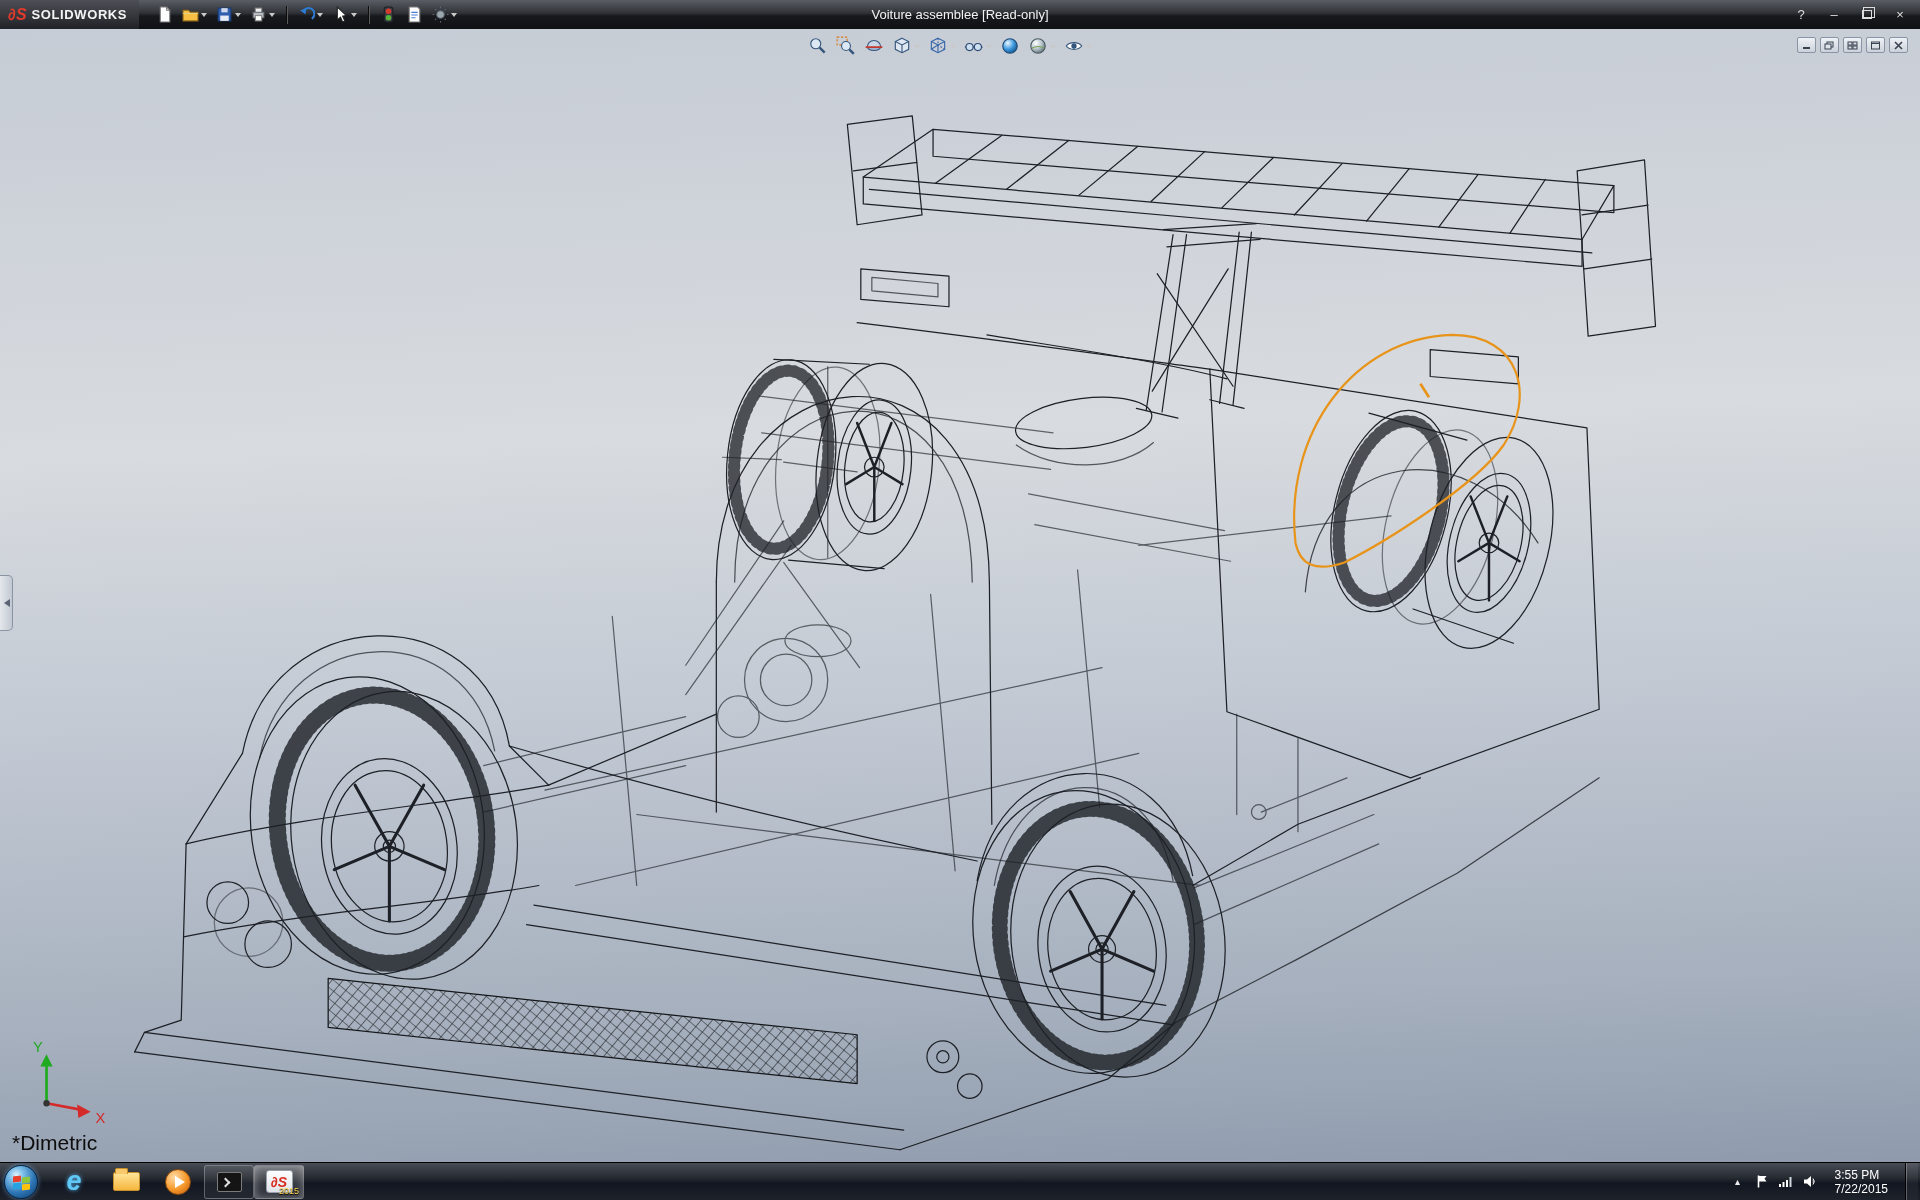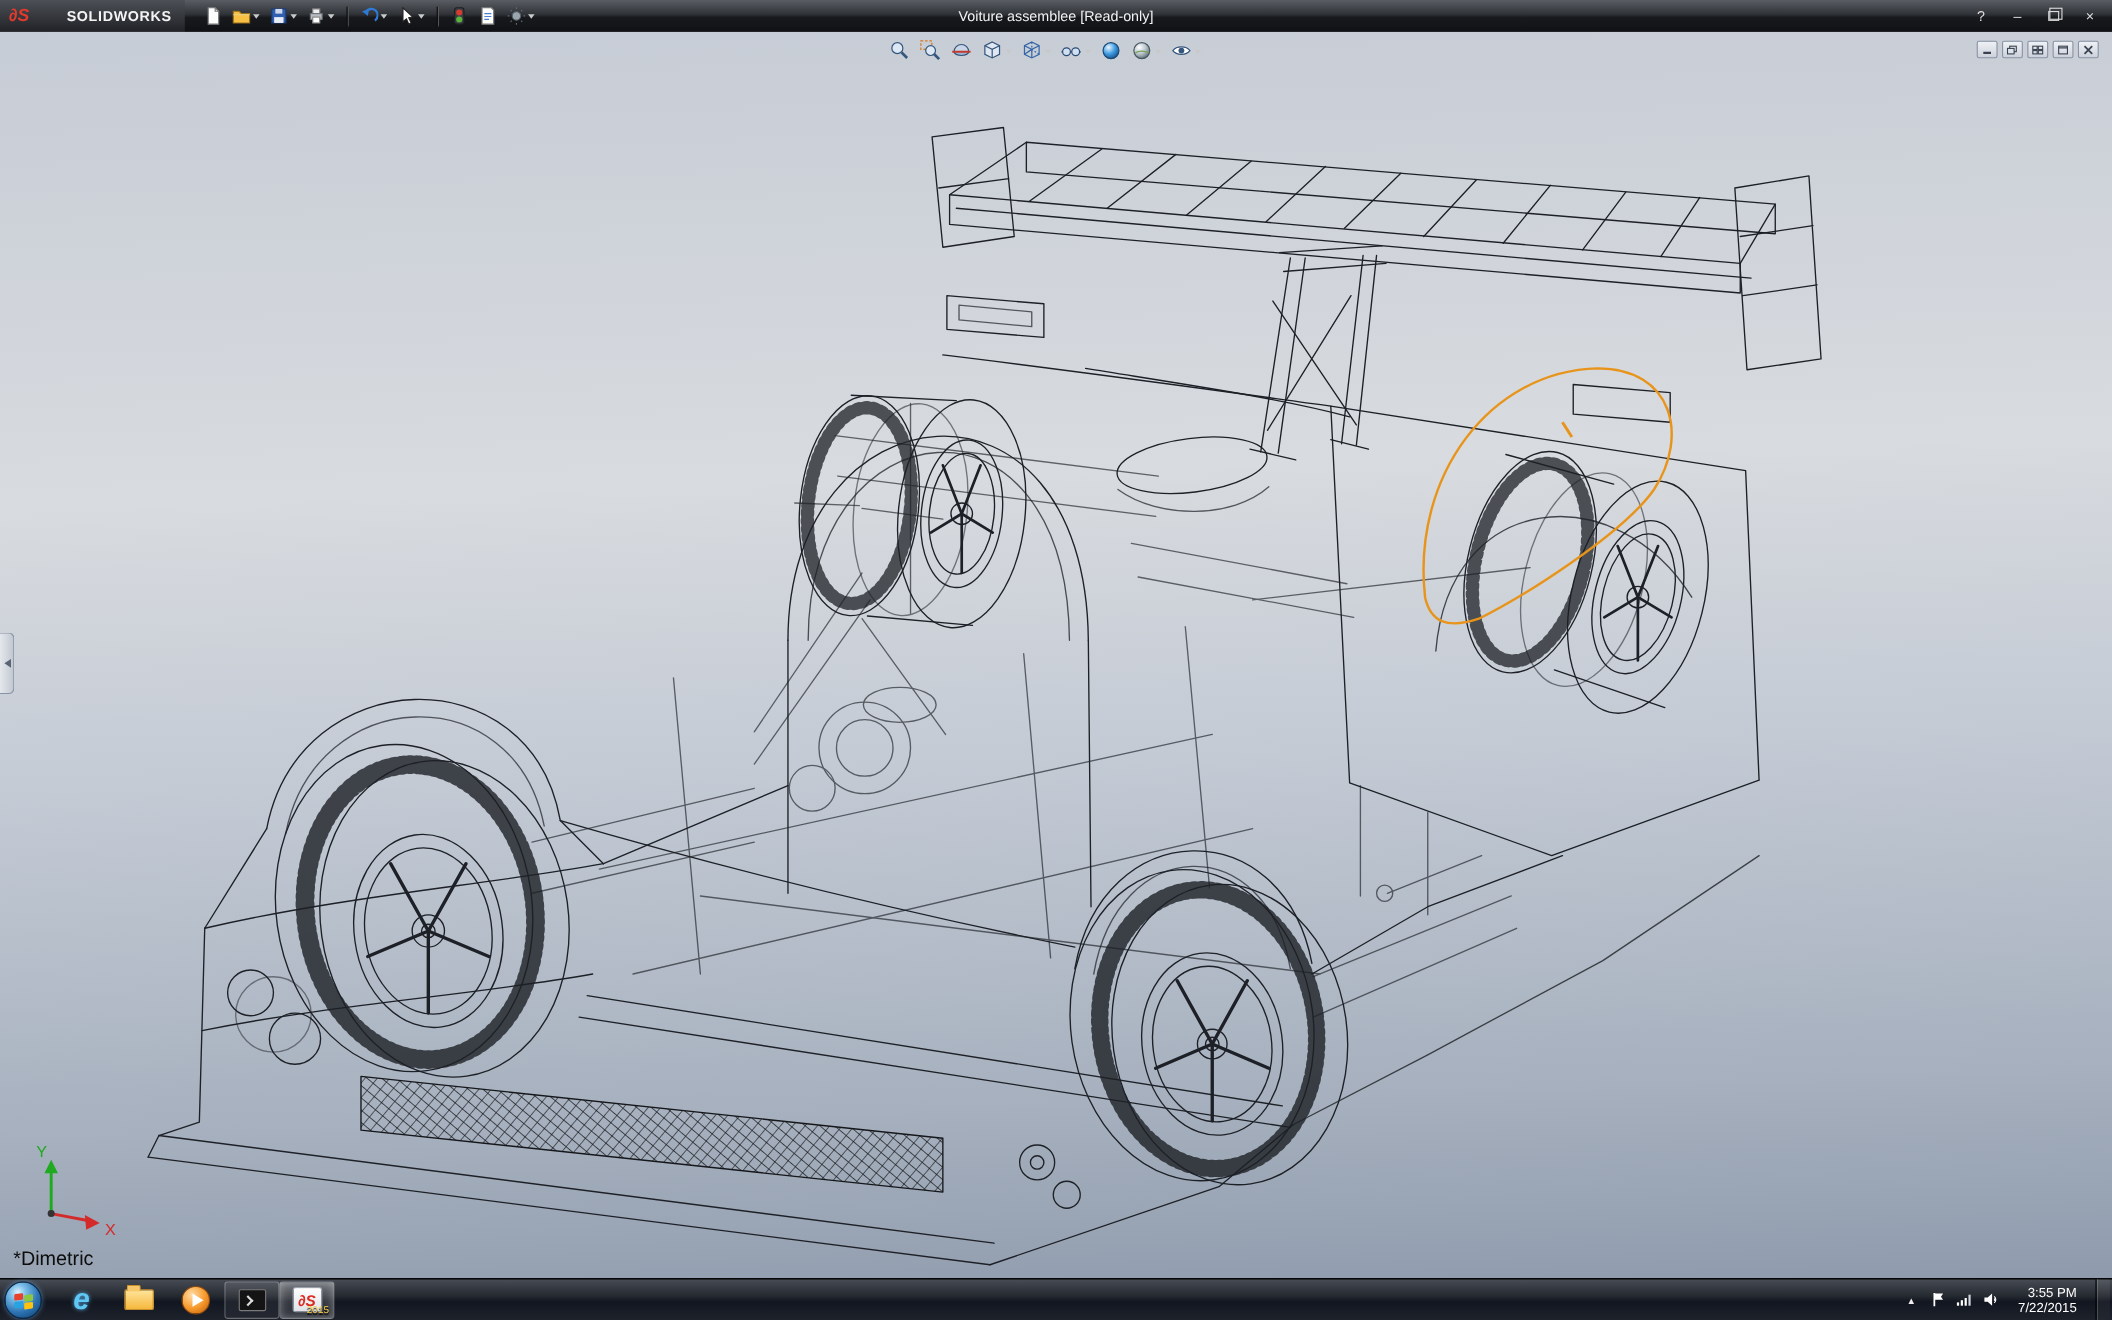--- a/index.html
+++ b/index.html
@@ -13,21 +13,21 @@
 
   
   .titlebar {
     position:absolute; top:0; left:0; right:0; height:29px;
     background:linear-gradient(#5a5d63 0%, #2f3237 45%, #17191d 55%, #101114 100%);
     display:flex; align-items:center; color:#e8e8e8;
   }
   .logo { display:flex; align-items:center; gap:5px; padding:0 12px 0 8px; height:100%;
           background:linear-gradient(#4c4f55,#202227); }
   .logo-glyph { color:#e23a2d; font-weight:bold; font-style:italic; font-size:16px; }
-  .logo-text { font-weight:bold; font-size:13px; letter-spacing:.6px; color:#f4f4f4;margin-left:29px; }
+  .logo-text { font-weight:bold; font-size:13px; letter-spacing:.6px; color:#f4f4f4; }
   .tb-icons { display:flex; align-items:center; gap:3px; padding-left:14px; }
   .tb-btn { display:flex; align-items:center; gap:2px; padding:3px 3px; border-radius:2px; }
   .caret { width:0; height:0; border:3px solid transparent; border-top:4px solid #c9c9c9; margin-top:4px; }
   .tb-sep { width:1px; height:18px; background:#0c0c0c; box-shadow:1px 0 0 #5c5c5c; margin:0 5px; }
   .title { position:absolute; left:50%; transform:translateX(-50%); font-size:13px; color:#f2f2f2; white-space:nowrap;text-align:right; }
   .win-controls { margin-left:auto; display:flex; align-items:center; gap:3px; padding-right:5px; }
   .wc-btn { min-width:30px; height:20px; display:flex; align-items:center; justify-content:center;
             color:#ddd; font-size:13px; border-radius:2px; }
   .rg { width:10px; height:9px; border:1px solid #ddd; position:relative; }
   .rg::after { content:""; position:absolute; right:-4px; top:-4px; width:10px; height:9px; border:1px solid #ddd; }
@@ -47,21 +47,21 @@
   .doc-btn { width:19px; height:16px; background:linear-gradient(#eff2f6,#ccd2db);
              border:1px solid #8b94a5; border-radius:2px;
              display:flex; align-items:center; justify-content:center; }
 
   .panel-tab { position:absolute; left:0; top:546px; width:13px; height:56px;
                background:linear-gradient(90deg,#e4e8ed,#c2c8d1);
                border:1px solid #8b94a5; border-left:none; border-radius:0 5px 5px 0;
                display:flex; align-items:center; justify-content:center; }
   .tri-left { width:0; height:0; border:4px solid transparent; border-right:6px solid #5a6474; margin-right:3px; }
 
-  .view-label { position:absolute; left:12px; bottom:7px; font-size:18px; color:#0d0d0d;text-align:right; }
+  .view-label { position:absolute; left:12px; bottom:7px; font-size:21px; color:#0d0d0d;text-align:right; }
 
   
   .taskbar {
     position:absolute; left:0; right:0; bottom:0; height:38px;
     display:flex; align-items:center;
     background:linear-gradient(#474c55 0%, #262a31 40%, #121620 55%, #1e222b 100%);
     border-top:1px solid #000;
   }
   .start-orb { width:34px; height:34px; margin:0 10px 0 4px; border-radius:50%; position:relative;
     background:radial-gradient(circle at 35% 28%, #e2f2fc 0%, #7fc1eb 22%, #2d74b4 58%, #0a3a66 100%);
@@ -90,21 +90,21 @@
   .cmd { width:25px; height:20px; background:#141414; border:1px solid #7a7a7a; border-radius:2px; position:relative; }
   .cmd::before { content:""; position:absolute; left:4px; top:6px; width:5px; height:5px;
                  border:solid #ddd; border-width:0 2px 2px 0; transform:rotate(-45deg); }
   .sw-ico { width:27px; height:23px; background:linear-gradient(#fefefe,#dfe3e8); border:1px solid #98a0ac;
             border-radius:3px; display:flex; align-items:center; justify-content:center; }
   .sw-glyph { color:#d92b1f; font-weight:bold; font-style:italic; font-size:14px; }
   .sw-badge { position:absolute; right:4px; bottom:2px; color:#ffd24a; font-size:9px; font-weight:normal;
               text-shadow:0 1px 1px #000; }
   .tray { margin-left:auto; display:flex; align-items:center; gap:9px; padding-right:2px; color:#fff; }
   .tray-expand { font-size:10px; color:#eee; width:18px; text-align:center; }
-  .clock { text-align:right; font-size:12px; line-height:14px; color:#fff; padding:0 8px; white-space:nowrap; }
+  .clock { font-size:12px; line-height:14px; color:#fff; padding:0 8px; white-space:nowrap; }
   .show-desktop { width:13px; height:38px; border-left:1px solid #000;
                   box-shadow:inset 1px 0 0 rgba(255,255,255,.28);
                   background:linear-gradient(rgba(255,255,255,.08),rgba(255,255,255,.02)); }
 </style>
 </head>
 <body>
 
 <div class="screen">
 
   <header class="titlebar">

